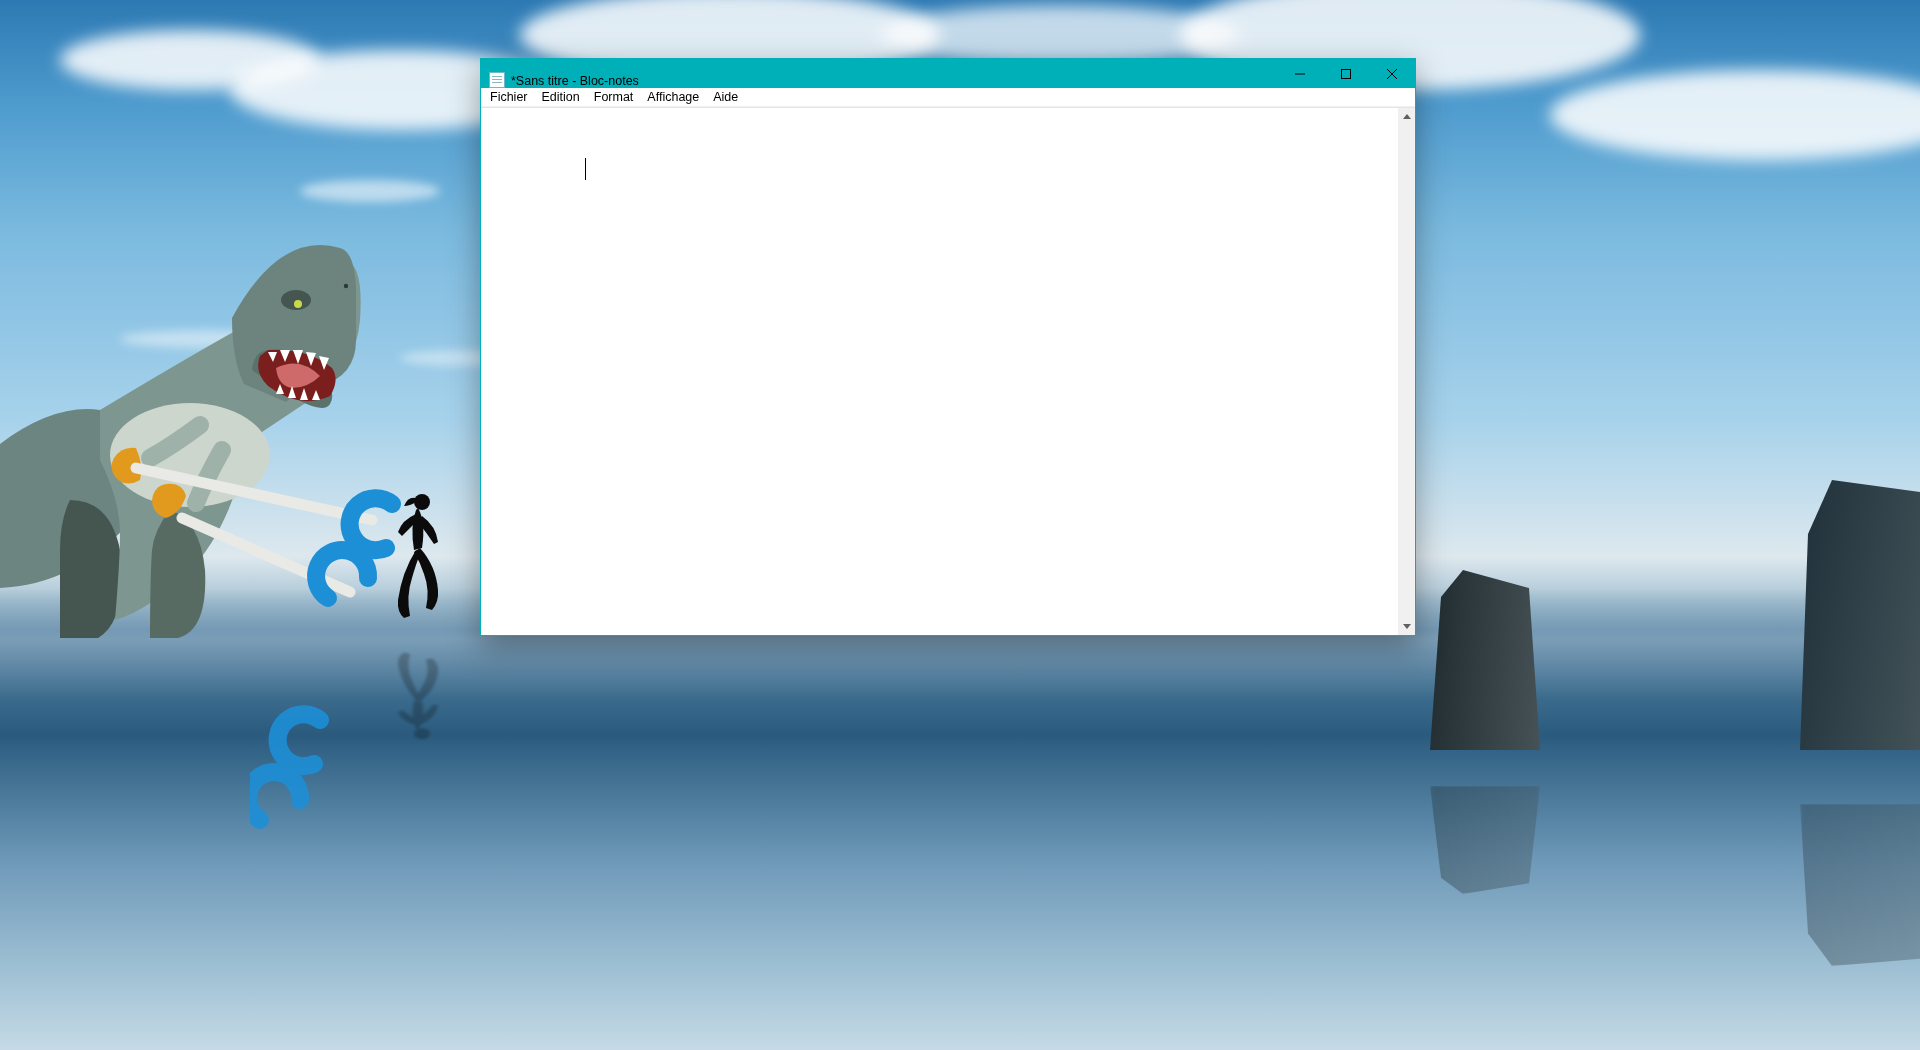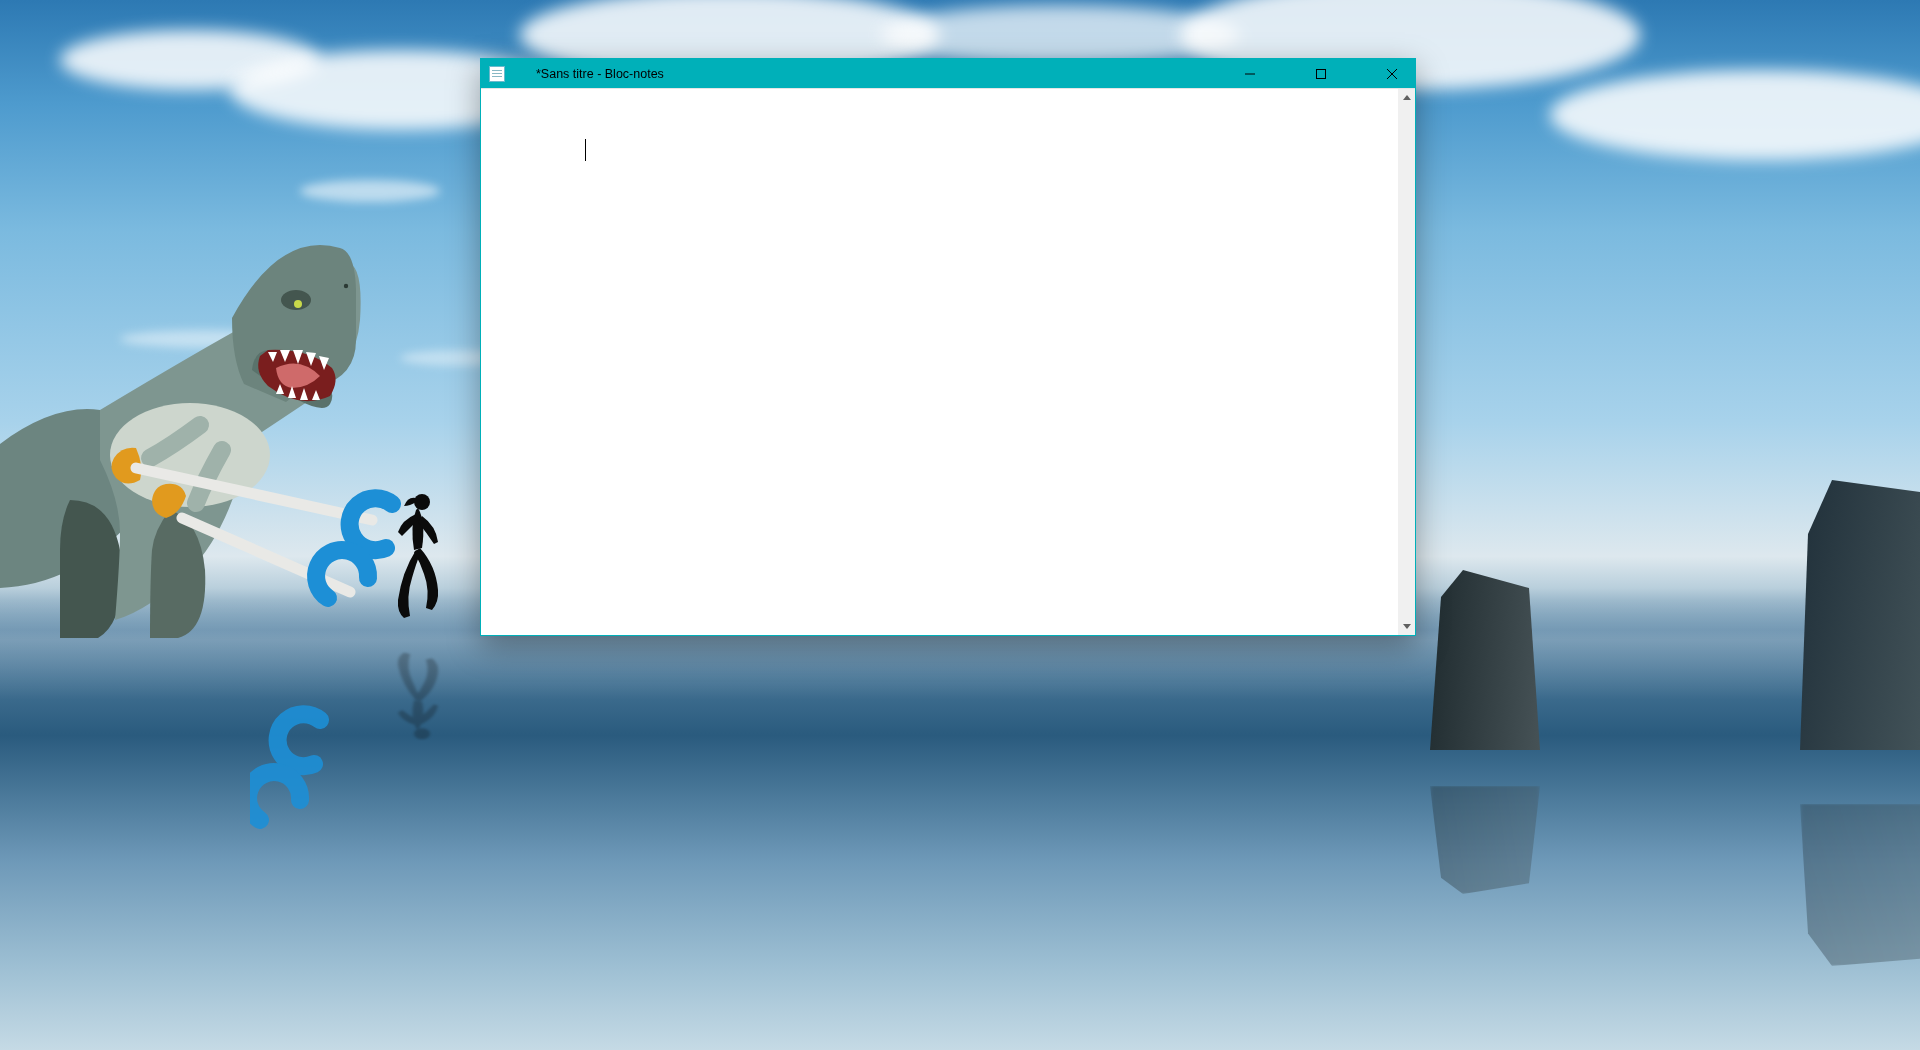--- a/index.html
+++ b/index.html
@@ -55,24 +55,23 @@
     #notepad {
       position:absolute; left:480px; top:58px; width:936px; height:578px;
       background:#fff;
       box-shadow: 0 10px 30px rgba(0,0,0,.35);
       display:flex; flex-direction:column;
       border:1px solid #00b0b9;
     }
 
     #titlebar {
       height:29px; background:#00b0b9; color:#fff;
-      display:flex; align-items:center;
+      display:flex; align-items:flex-end;
       font-size:12.5px;
       user-select:none;
-      gap:25px;
     }
     #titlebar .app-icon {
       width:16px; height:16px; margin:0 6px 0 8px;
       background:
         linear-gradient(#fff,#fff) padding-box,
         linear-gradient(135deg,#9bd9e6,#d8f0f5) border-box;
       border:1px solid #6cb9cc;
       position:relative;
     }
     #titlebar .app-icon::after{
@@ -262,20 +261,27 @@
           </svg>
       </div>
       <div class="win-btn close" title="Fermer">
         <svg viewBox="0 0 10 10">
           <line x1="0" y1="0" x2="10" y2="10" stroke="currentColor" stroke-width="1"></line>
           <line x1="10" y1="0" x2="0" y2="10" stroke="currentColor" stroke-width="1"></line>
         </svg>
       </div>
     </div>
 
+    <div id="menubar">
+      <div class="menu-item">Fichier</div>
+      <div class="menu-item">Edition</div>
+      <div class="menu-item">Format</div>
+      <div class="menu-item">Affichage</div>
+      <div class="menu-item">Aide</div>
+    </div>
 
     <div id="editor-wrap">
       <div id="editor">
         <span></span>
         <div class="caret"></div>
       </div>
       <div id="scrollbar">
         <div class="sb-btn">
           <svg width="8" height="5" viewBox="0 0 8 5">
               <polygon points="4,0 8,5 0,5" fill="#606060"></polygon>

